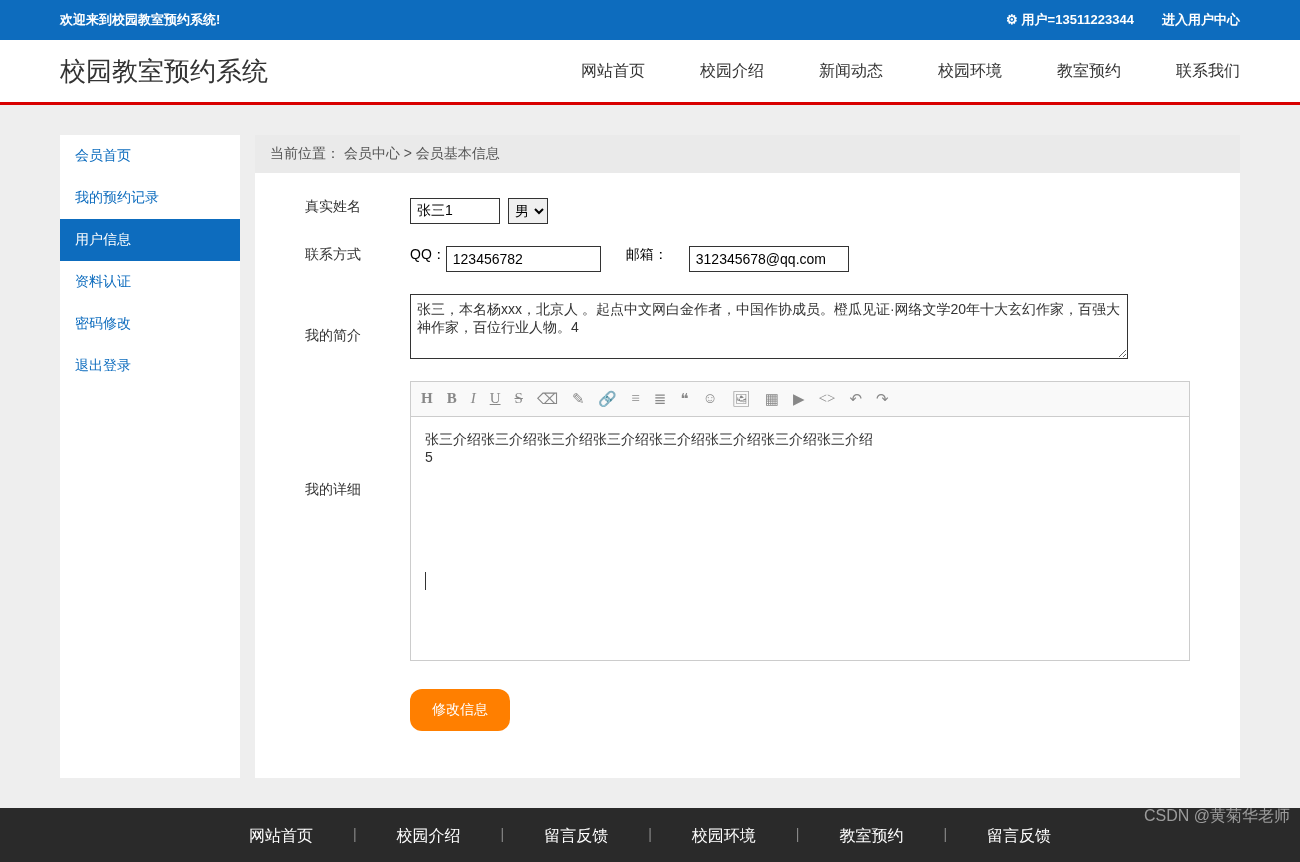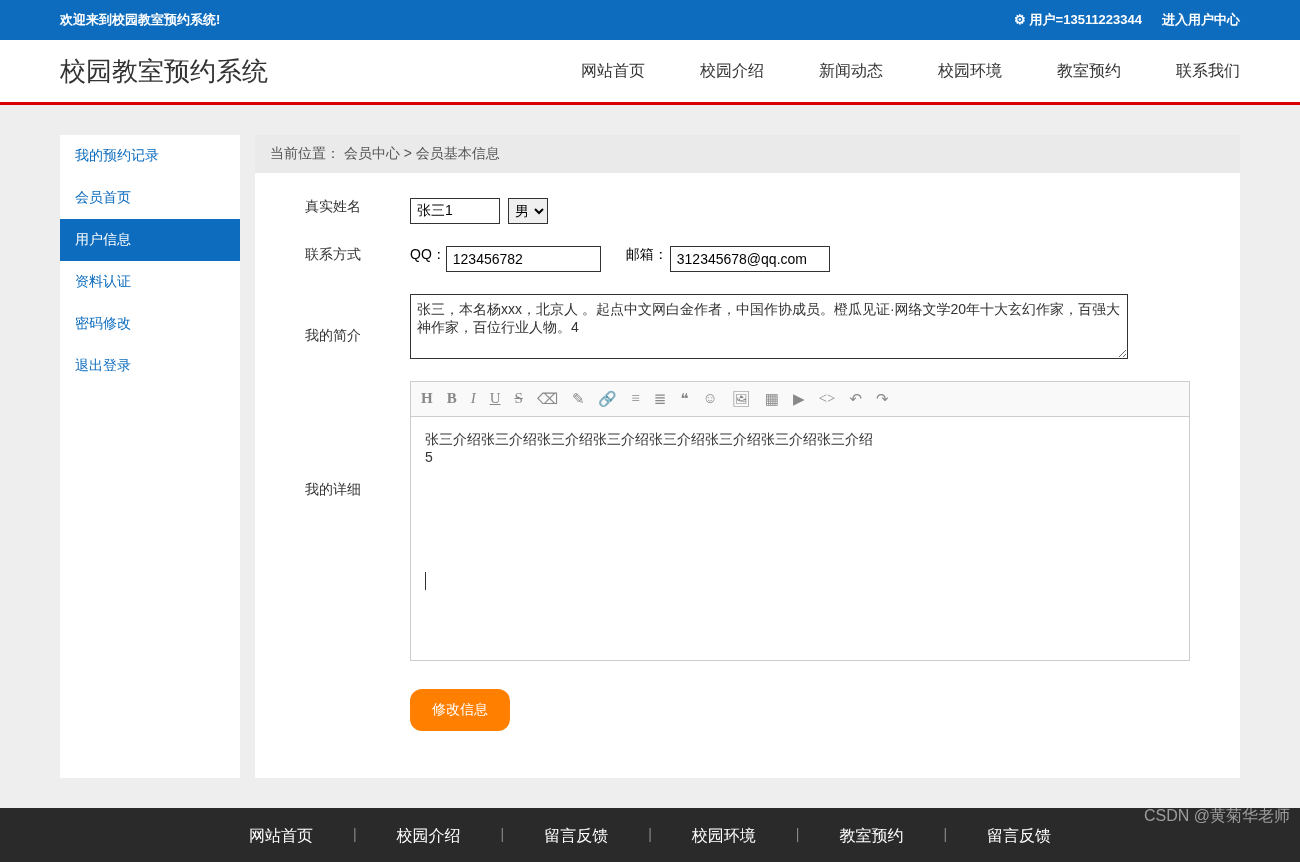--- a/index.html
+++ b/index.html
@@ -1,33 +1,33 @@
 <!DOCTYPE html>
 <html><head>
 <meta charset="utf-8">
 <style>
 *{margin:0;padding:0;box-sizing:border-box;font-family:"Microsoft YaHei",Arial,sans-serif}
 body{background:#fff;width:1300px;font-size:14px}
 .topbar{background:#0d6cbe;color:#fff;height:40px;display:flex;justify-content:space-between;align-items:center;padding:0 60px;font-weight:bold;font-size:13px}
-.topbar-right{display:flex;gap:20px;align-items:center}
+.topbar-right{display:flex;gap:28px;align-items:center}
 .gear-icon::before{content:"⚙";margin-right:4px}
 .header{background:#fff;height:65px;display:flex;justify-content:space-between;align-items:center;padding:0 60px;border-bottom:3px solid #d80000}
 .logo{font-size:26px;color:#333;font-weight:300}
 .main-nav{display:flex;gap:55px}
 .main-nav a{color:#333;text-decoration:none;font-size:16px}
 .content-area{background:#eee;padding:30px 60px;display:flex;gap:15px}
 .sidebar{width:200px;background:#fff}
 .sidebar a{display:block;padding:12px 15px;color:#0d6cbe;text-decoration:none;font-size:14px}
 .sidebar a.active{background:#0d6cbe;color:#fff}
 .main{flex:1;background:#fff}
 .breadcrumb{background:#eaeaea;padding:10px 15px;color:#555;font-size:14px}
 .form-area{padding:25px 50px}
 .form-row{display:flex;margin-bottom:22px}
 .form-label{width:105px;color:#333;font-size:14px}
-.sub-label{margin-left:25px;margin-right:2px}
+.sub-label{margin-left:25px;margin-right:21px}
 input[type=text]{border:1px solid #333;padding:4px 6px;font-size:14px;height:26px}
 select{border:1px solid #333;padding:2px;height:26px;font-size:14px}
 textarea{border:1px solid #333;padding:6px;font-size:14px;width:718px;height:65px;resize:both;color:#333}
 .toolbar{border:1px solid #ccc;border-bottom:none;width:780px;padding:8px 10px;display:flex;gap:14px;color:#888;background:#f9f9f9}
 .toolbar span{font-size:15px;cursor:pointer;font-family:serif}
 .editor-wrap{border:1px solid #ccc;width:780px;position:relative}
 .editor{width:100%;height:240px;border:none;padding:14px;font-size:14px;color:#333;resize:none;outline:none;font-family:inherit}
 .cursor-line{position:absolute;left:14px;top:155px;width:1px;height:18px;background:#333}
 .submit-btn{background:#ff7f00;color:#fff;border:none;padding:12px 22px;font-size:14px;cursor:pointer;border-radius:12px}
 .footer-nav{background:#2a2a2a;padding:18px 0;display:flex;justify-content:center;gap:0;color:#fff}
@@ -55,22 +55,22 @@
     <a href="#">校园介绍</a>
     <a href="#">新闻动态</a>
     <a href="#">校园环境</a>
     <a href="#">教室预约</a>
     <a href="#">联系我们</a>
   </nav>
 </div>
 
 <div class="content-area">
   <div class="sidebar">
+    <a href="#">会员首页</a>
     <a href="#">我的预约记录</a>
-    <a href="#">会员首页</a>
     <a href="#" class="active">用户信息</a>
     <a href="#">资料认证</a>
     <a href="#">密码修改</a>
     <a href="#">退出登录</a>
   </div>
 
   <div class="main">
     <div class="breadcrumb">
       <span>当前位置：</span>
       <span>会员中心 &gt; 会员基本信息</span>

